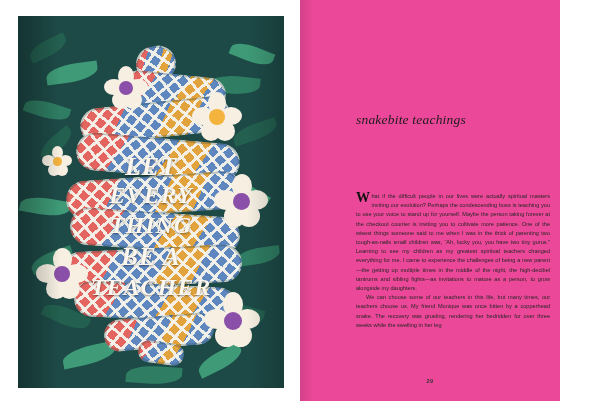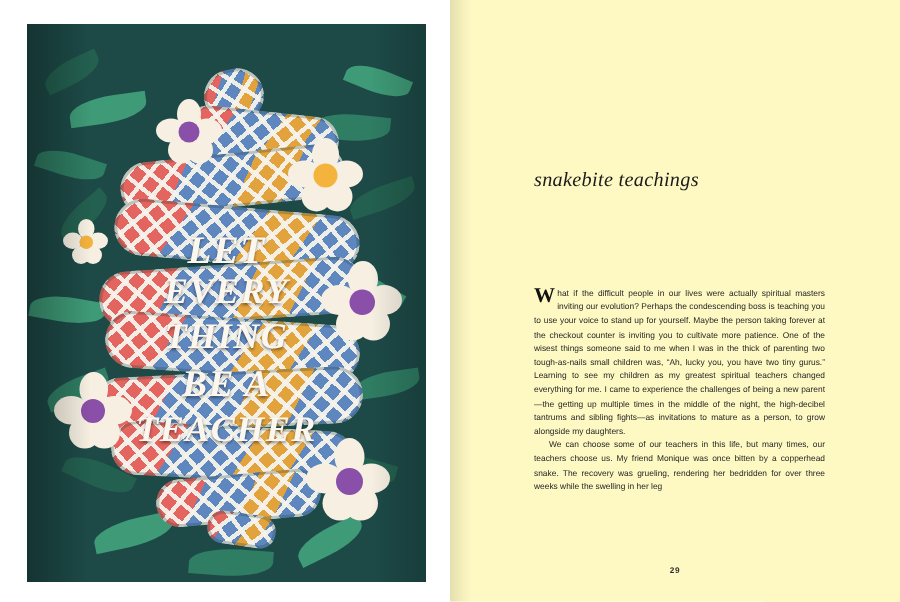--- a/index.html
+++ b/index.html
@@ -100,23 +100,23 @@
   }
   .art-line-1 { top: 136px; font-size: 26px; }
   .art-line-2 { top: 166px; font-size: 24px; }
   .art-line-3 { top: 196px; font-size: 24px; }
   .art-line-4 { top: 227px; font-size: 25px; }
   .art-line-5 { top: 258px; font-size: 24px; }
 
   
   .page-right {
     position: relative;
-    width: 300px;
-    height: 401px;
-    background: #fef9c3;
+    width: 260px;
+    height: 401px;
+    background: #ec4899;
     overflow: hidden;
   }
   .chapter-title {
     position: absolute;
     left: 56px;
     top: 112px;
     font-family: "Liberation Serif", serif;
     font-style: italic;
     font-size: 13.5px;
     color: #1b1b1b;

